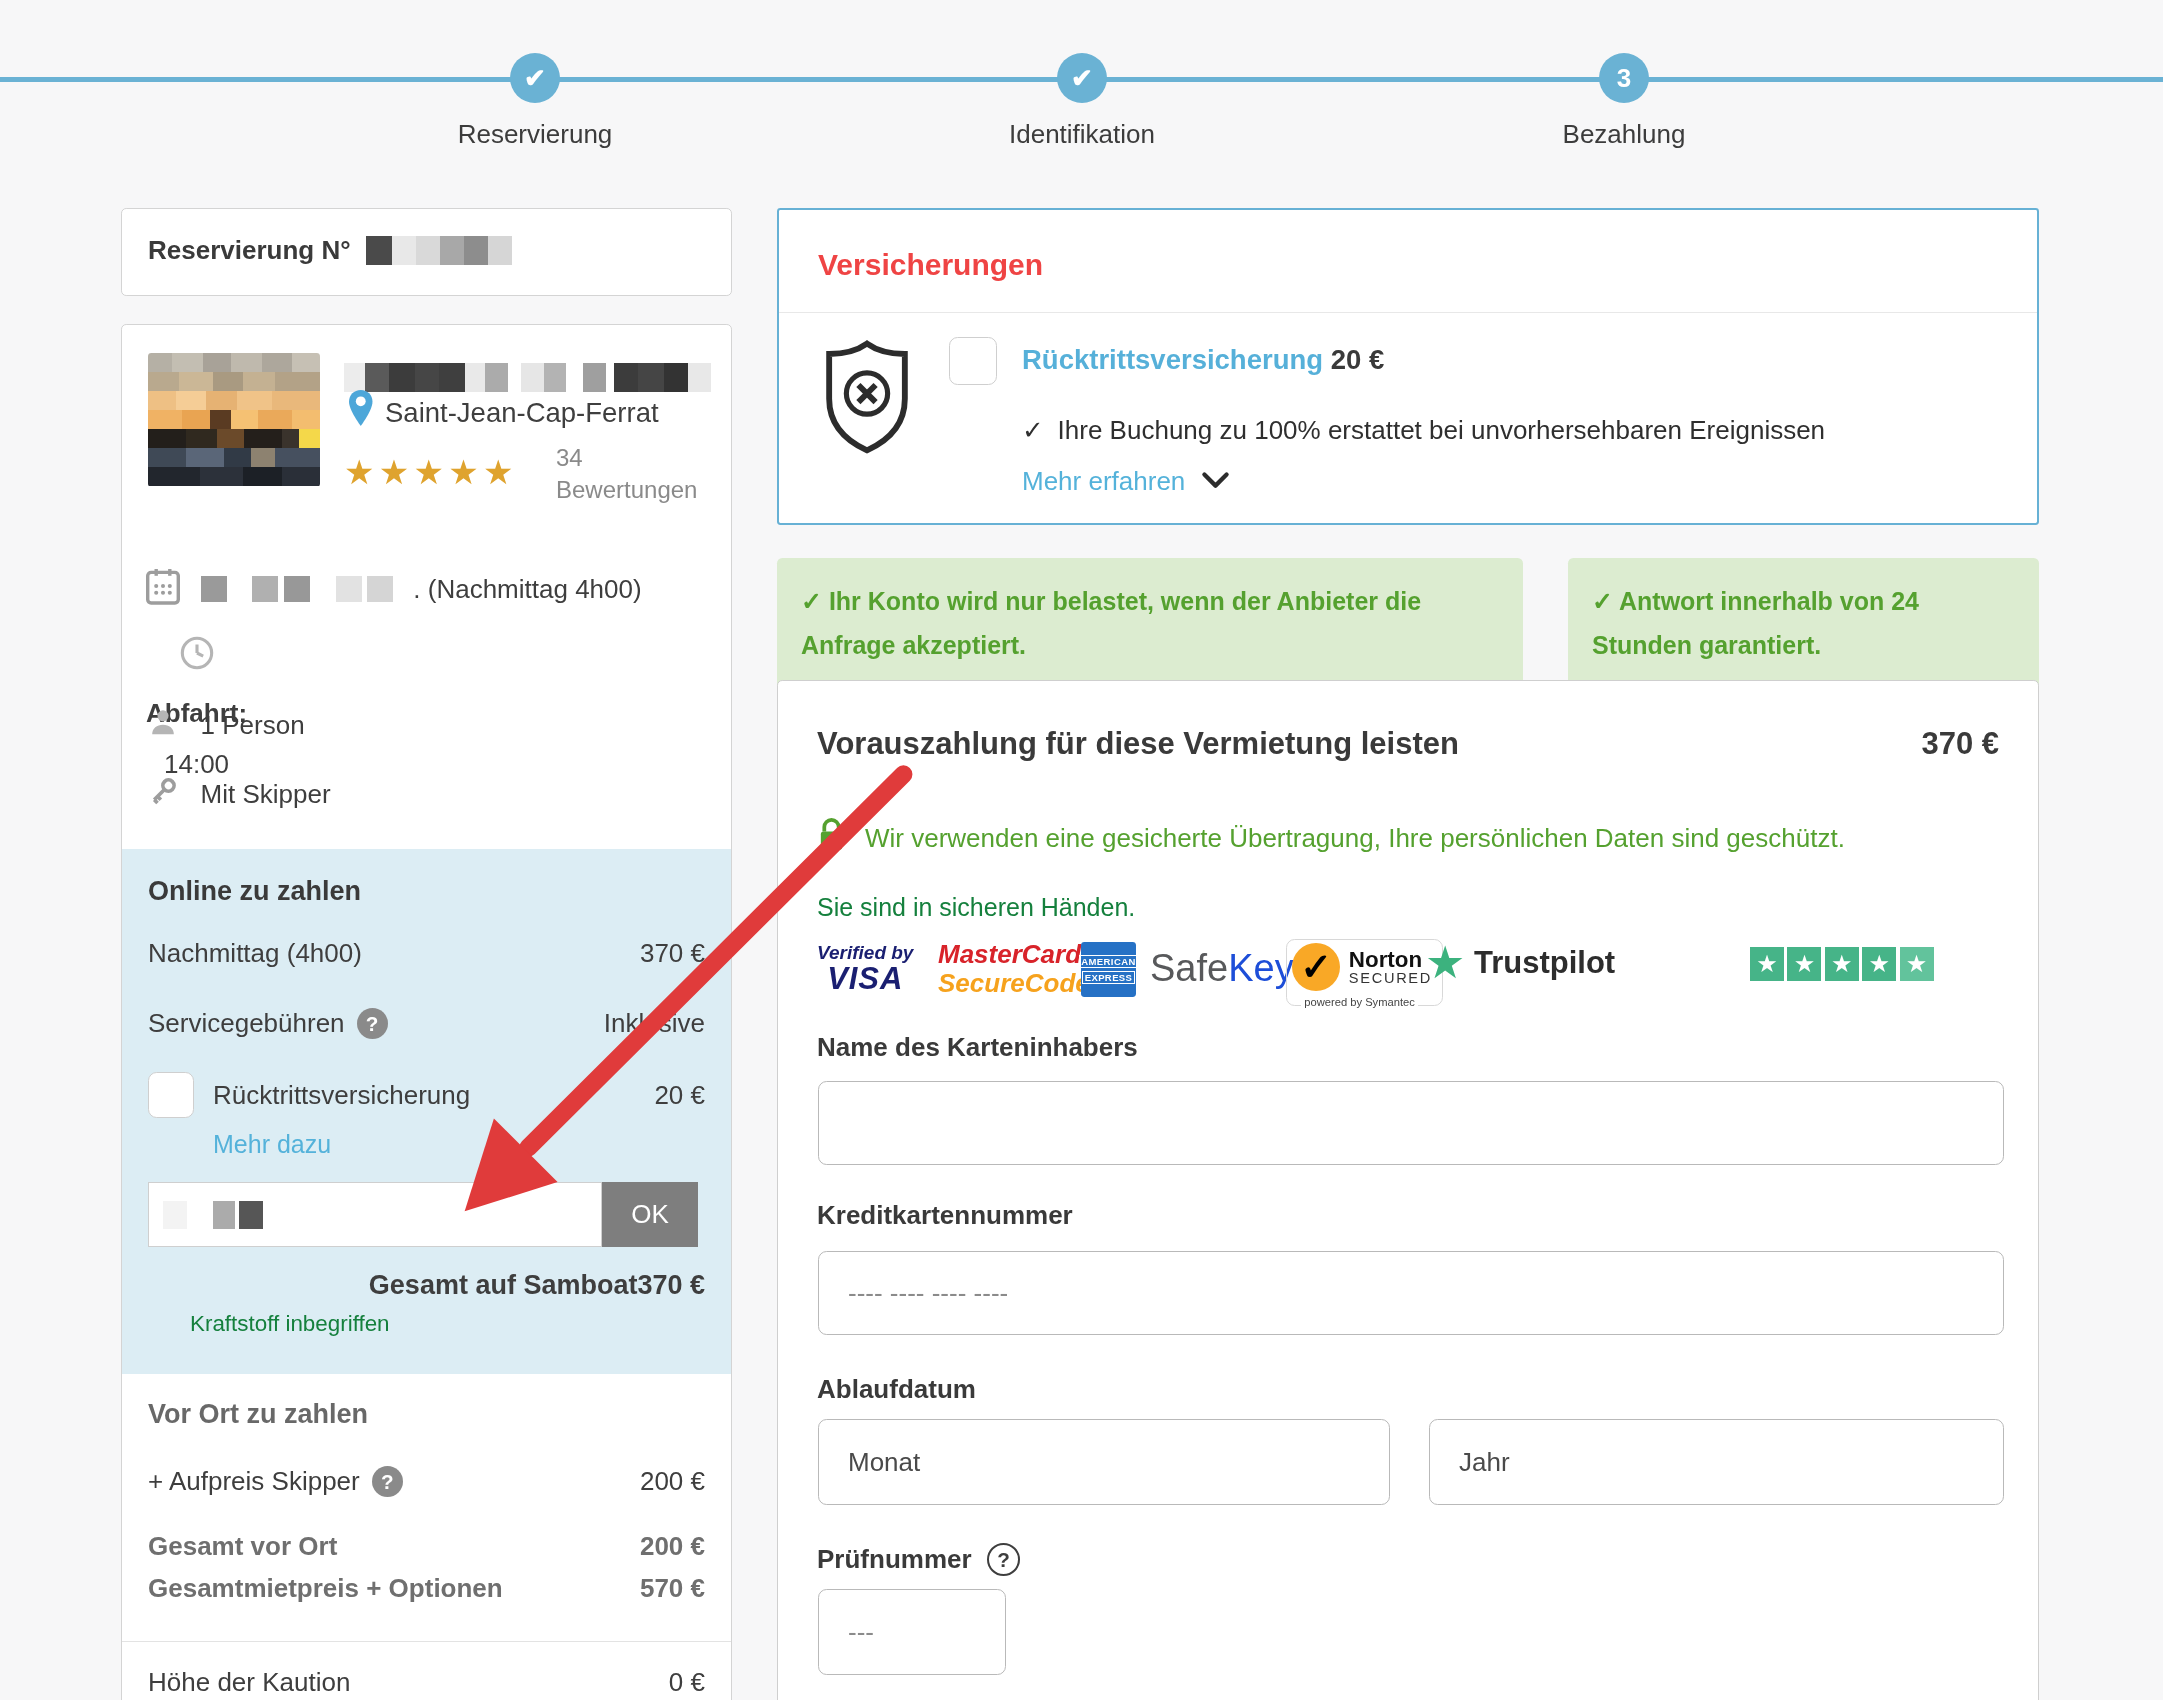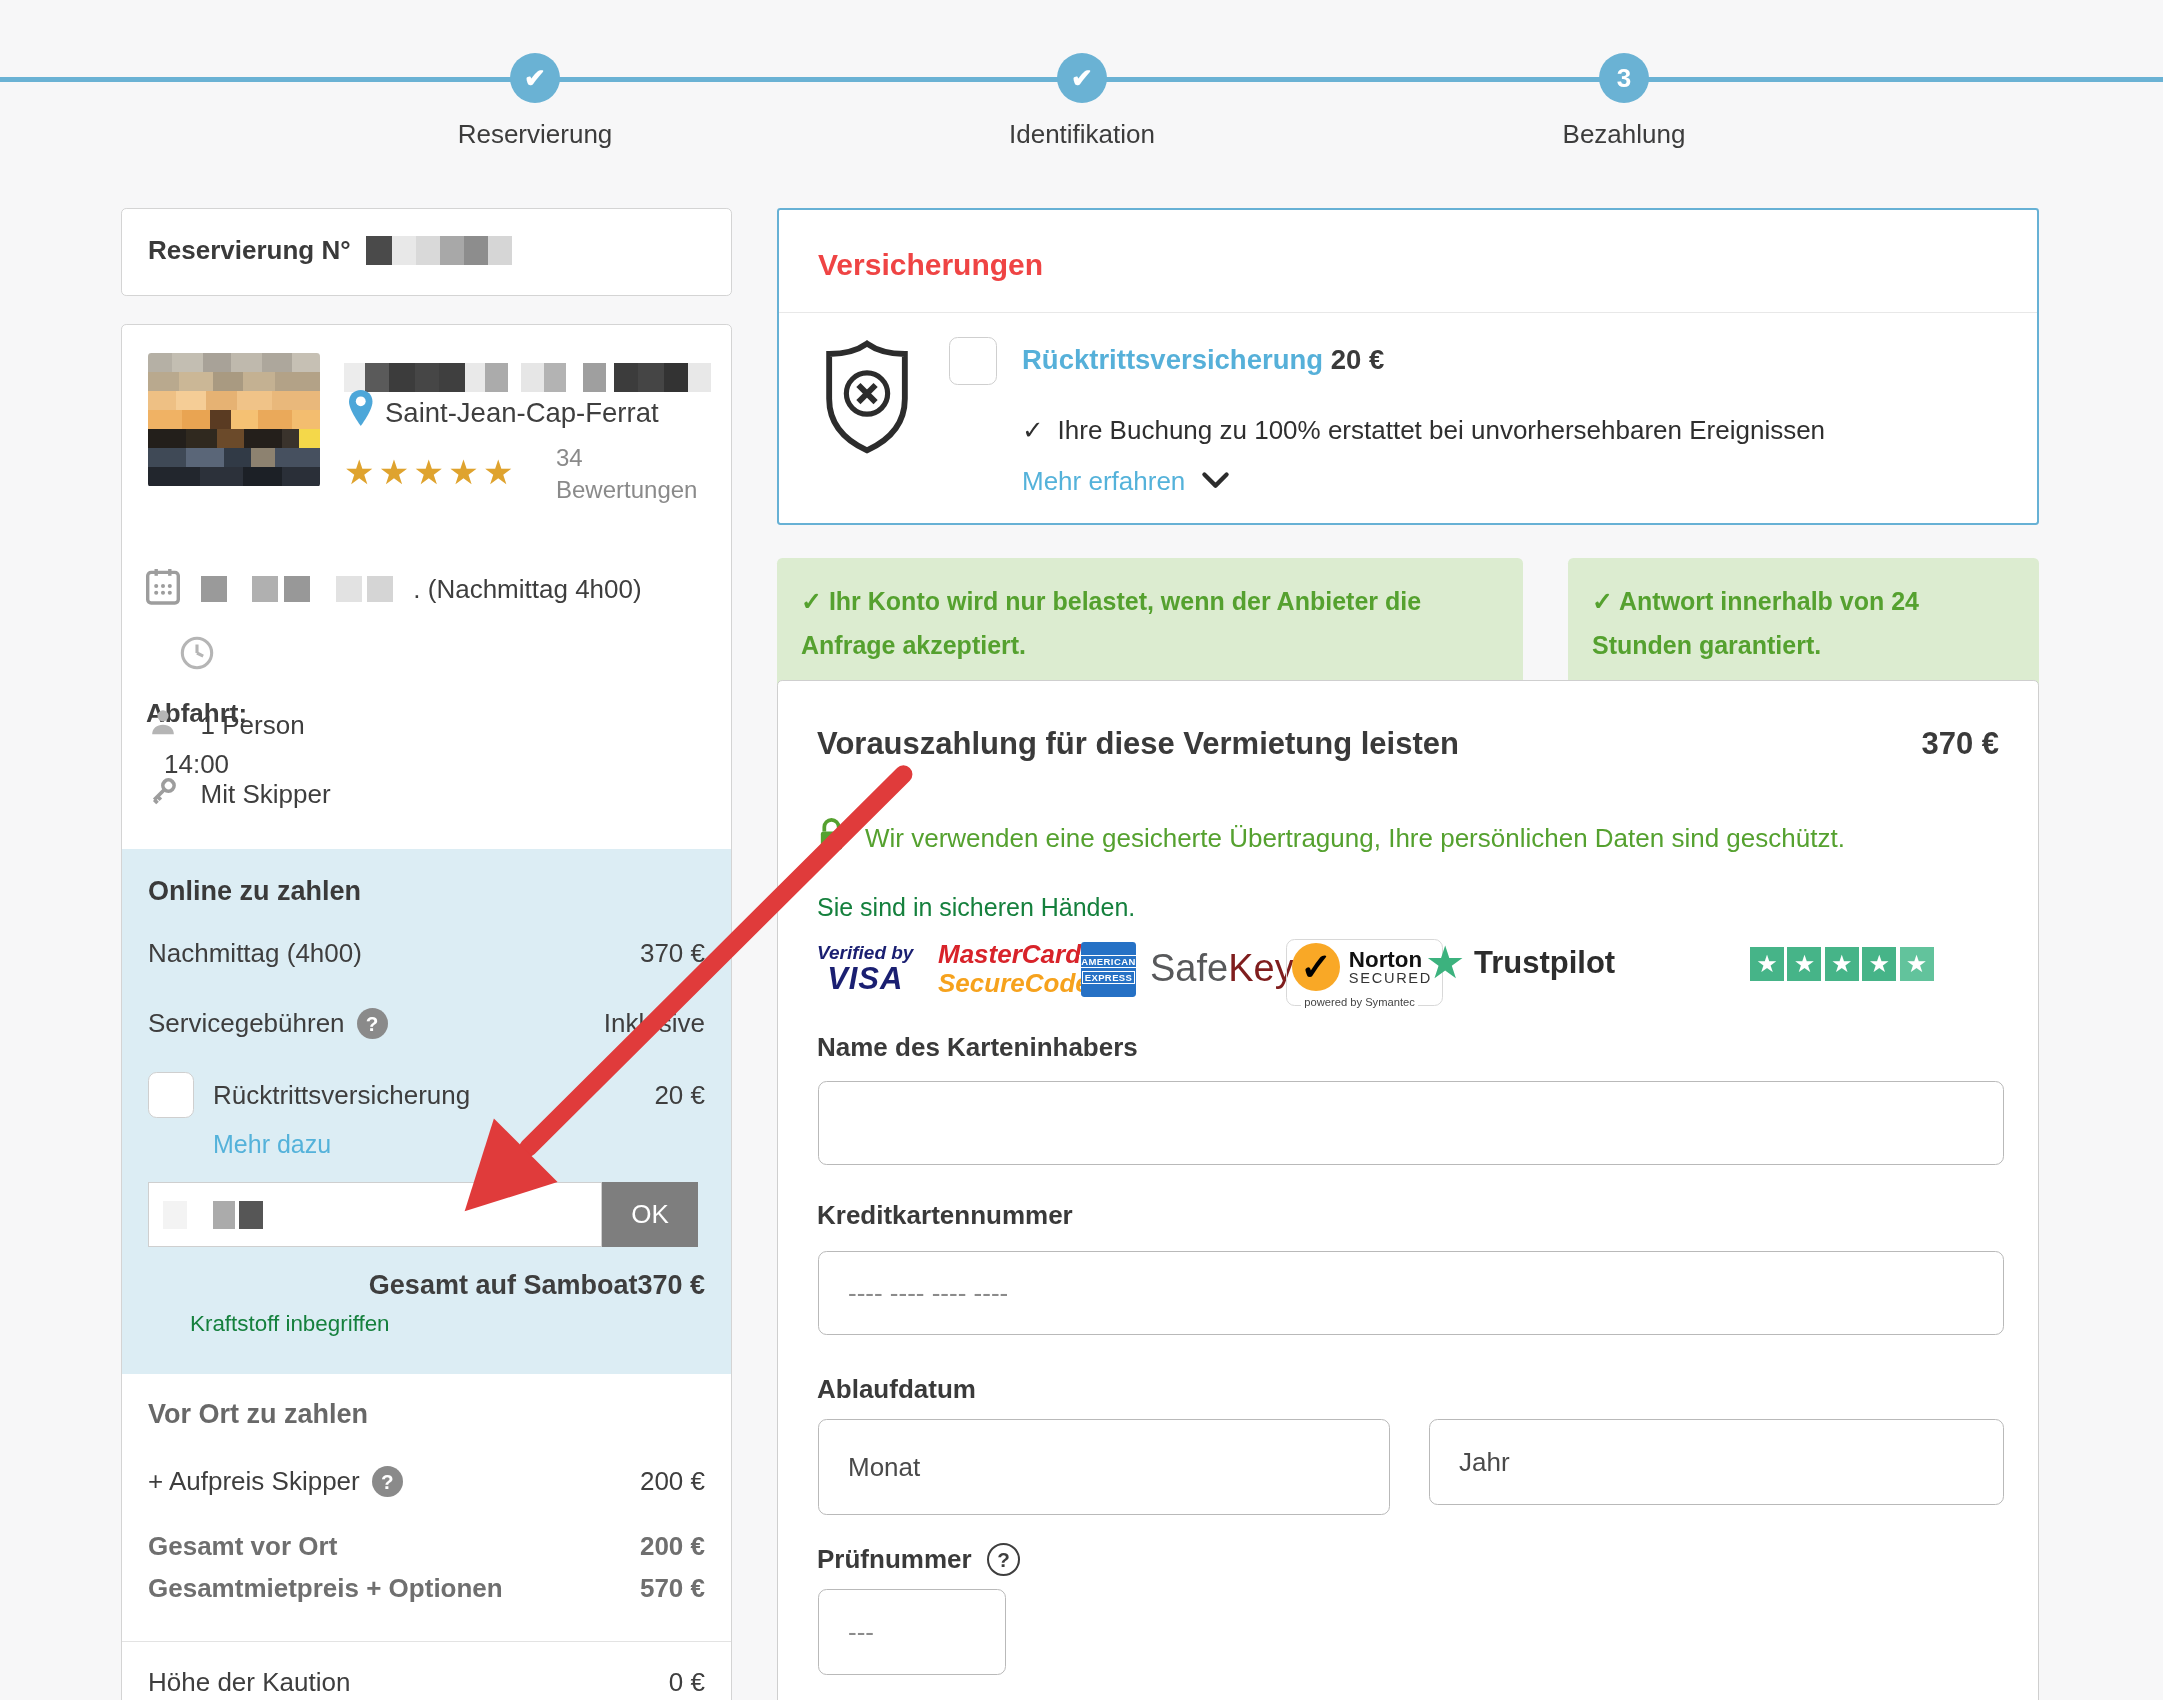--- a/index.html
+++ b/index.html
@@ -74,21 +74,21 @@
   .vbv { position:absolute; left:39px; top:5.2px; text-align:center; color:#1a1f71; font-style:italic; }
   .vbv .a { font-size:19px; font-weight:bold; }
   .vbv .b { font-size:31px; font-weight:bold; letter-spacing:0.9px; margin-top:-3.4px; }
   .mcsc { position:absolute; left:160px; top:3.4px; font-style:italic; font-weight:bold; line-height:1.1; }
   .mcsc .mc { color:#d8232a; font-size:26px; }
   .mcsc .sc { color:#f6a21d; font-size:26px; }
   .amex { position:absolute; left:303px; top:5.2px; width:55px; height:55px; background:#2671c5; border-radius:3.4px;
     display:flex; flex-direction:column; align-items:center; justify-content:center; gap:2.6px; }
   .amex span { font-size:9.5px; color:#fff; border:0.9px solid #fff; padding:0 1.7px; font-weight:bold; letter-spacing:0.4px; }
   .safekey { position:absolute; left:372px; top:10.3px; font-size:38px; }
-  .safekey .d { color:#58595b; } .safekey .g { color:#7f1d1d;margin-top:10px; } .safekey sup { font-size:12px; color:#a7a9ac; }
+  .safekey .d { color:#58595b; } .safekey .g { color:#1d4ed8;margin-top:10px; } .safekey sup { font-size:12px; color:#a7a9ac; }
   .norton { position:absolute; left:508px; top:1.7px; display:flex; align-items:center; gap:8.6px;
     border:1.7px solid #d8d8d8; border-radius:8.6px; padding:3.4px 10.3px 13.8px 5.2px; }
   .ncirc { width:48px; height:48px; border-radius:50%; background:#f9a826; color:#000; font-size:38px; font-weight:bold;
     display:flex; align-items:center; justify-content:center; }
   .ntxt { line-height:1.05; }
   .ntxt .n1 { font-size:22.4px; font-weight:bold; color:#111; }
   .ntxt .n2 { font-size:14.6px; letter-spacing:1.7px; color:#333; }
   .npow { position:absolute; left:13.8px; bottom:-3.4px; font-size:11.2px; color:#444; white-space:nowrap; background:#fff; padding:0 3.4px;}
   .tp { position:absolute; left:647px; top:3.4px; display:flex; align-items:center; gap:8.6px; }
   .tp .tstar { color:#3cb27e; font-size:45px; line-height:45px; }
@@ -399,21 +399,21 @@
       </div>
     </div>
 
     <div class="flabel" style="top:351px;">Name des Karteninhabers</div>
     <input class="finput" style="left: 40px; top: 400px; width: 1186px; height: 84px;">
 
     <div class="flabel" style="top:519px;">Kreditkartennummer</div>
     <input class="finput dash" style="left: 40px; top: 570px; width: 1186px; height: 84px;" placeholder="---- ---- ---- ----">
 
     <div class="flabel" style="top:693px;">Ablaufdatum</div>
-    <input class="finput sel" style="left: 40px; top: 738px; width: 572px; height: 96px;" placeholder="Monat">
+    <input class="finput sel" style="left: 40px; top: 738px; width: 572px; height: 86px;" placeholder="Monat">
     <input class="finput sel" style="left: 651px; top: 738px; width: 575px; height: 86px;" placeholder="Jahr">
 
     <div class="flabel" style="top:862px;">
       <span>Prüfnummer</span>
       <span class="helpoutline">?</span>
     </div>
     <input class="finput dash" style="left: 40px; top: 908px; width: 188px; height: 86px;" placeholder="---">
   </div>
 
   <svg class="arrow-overlay" viewBox="0 0 2514 1976">

